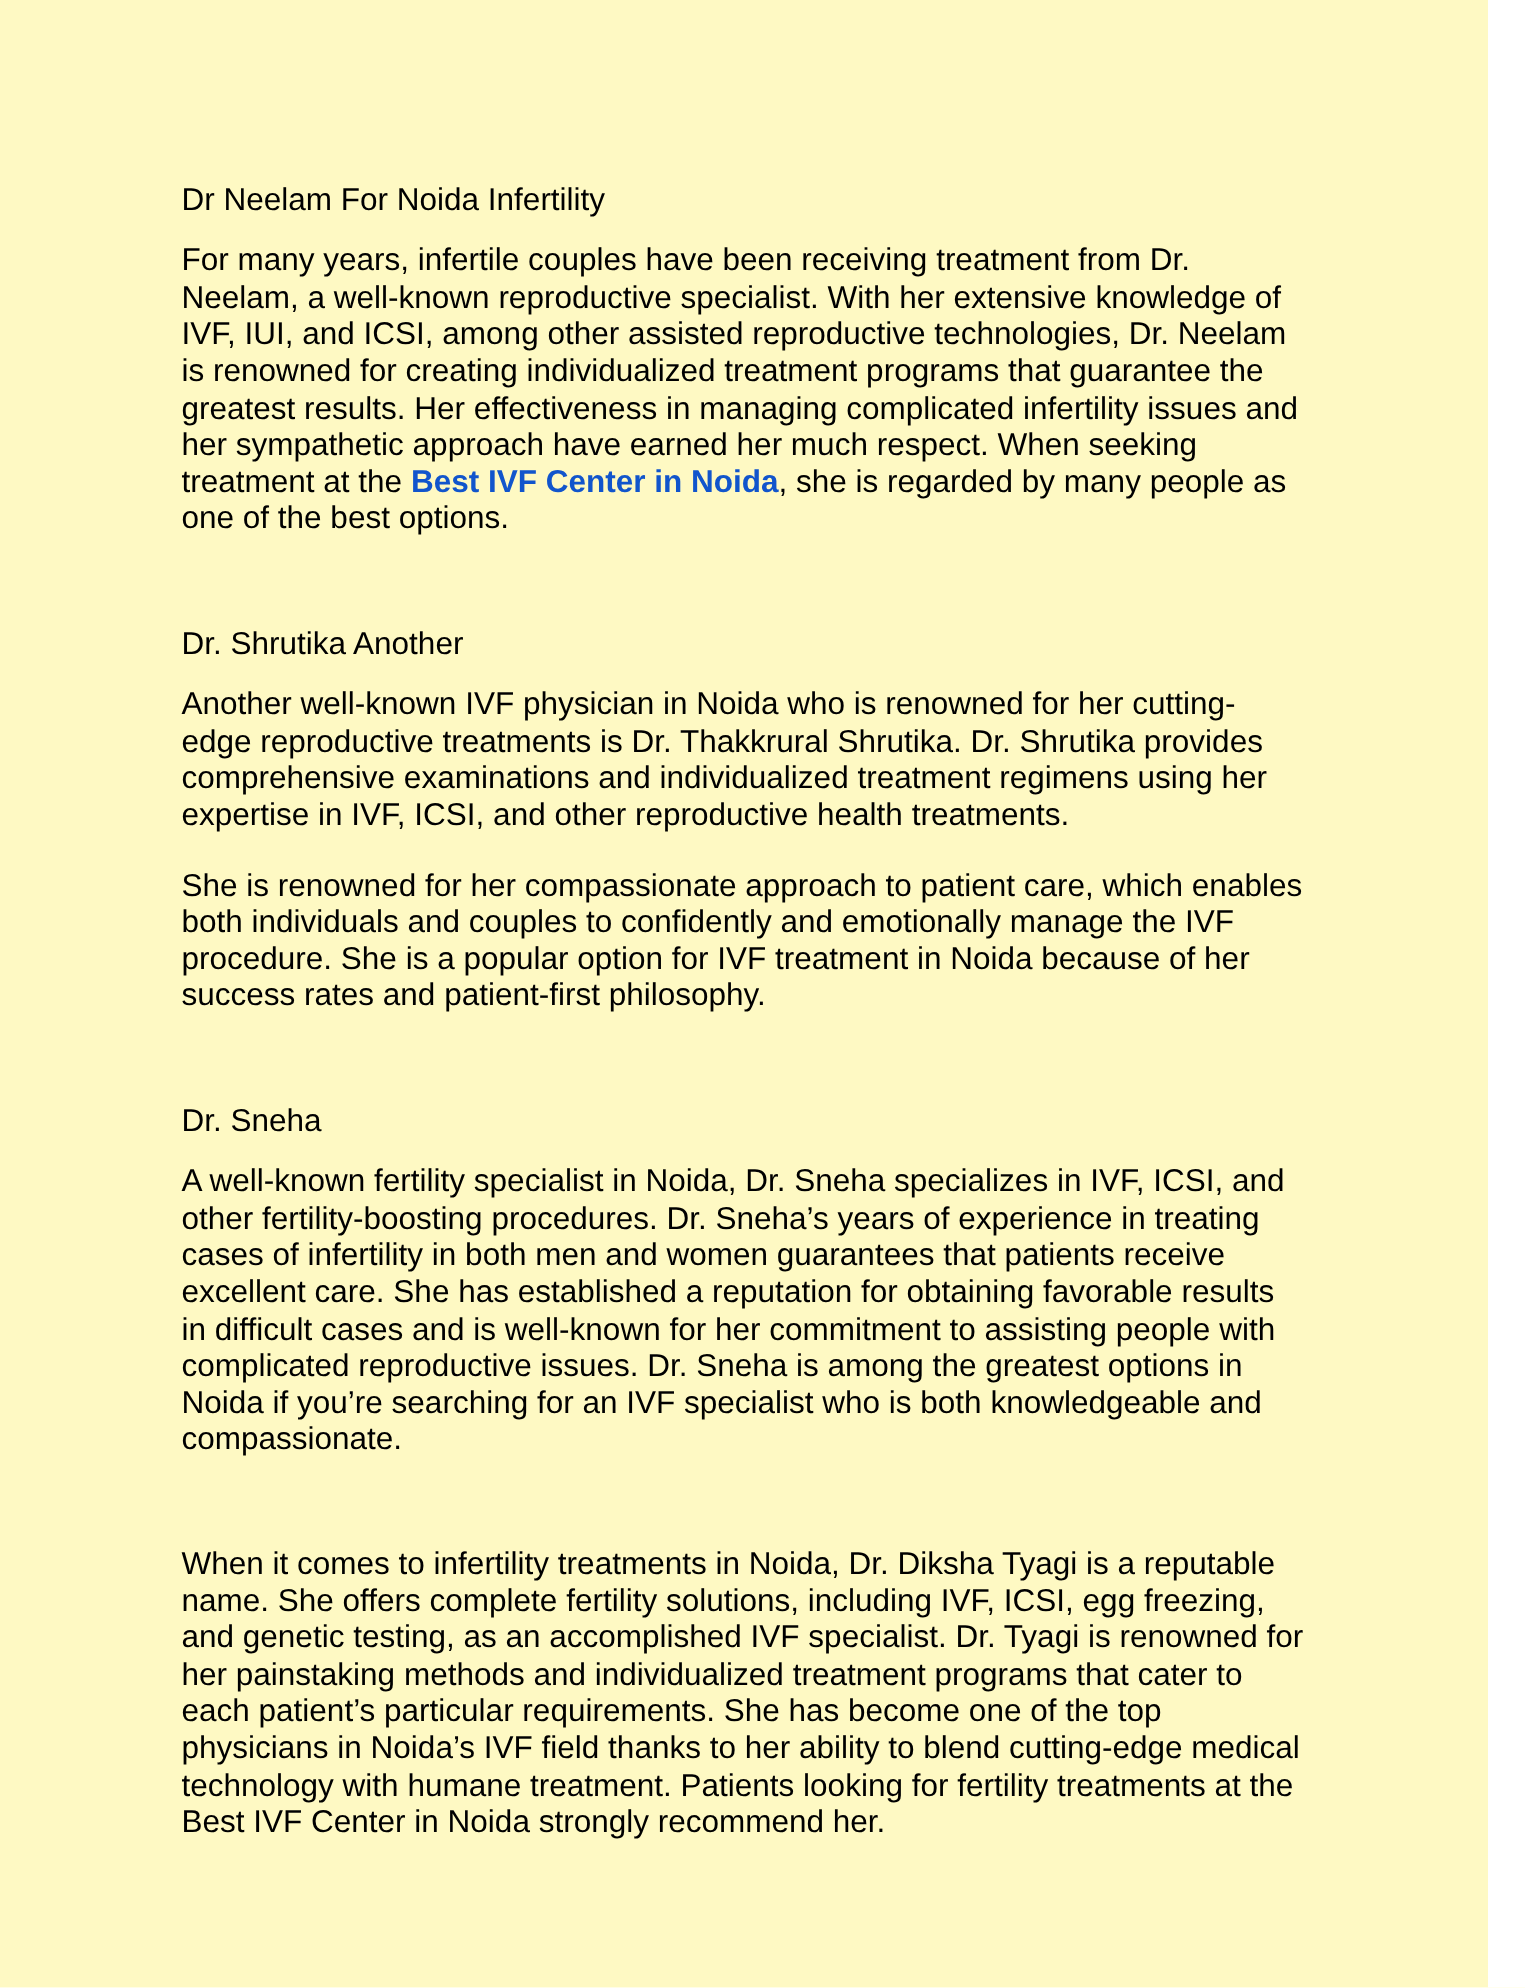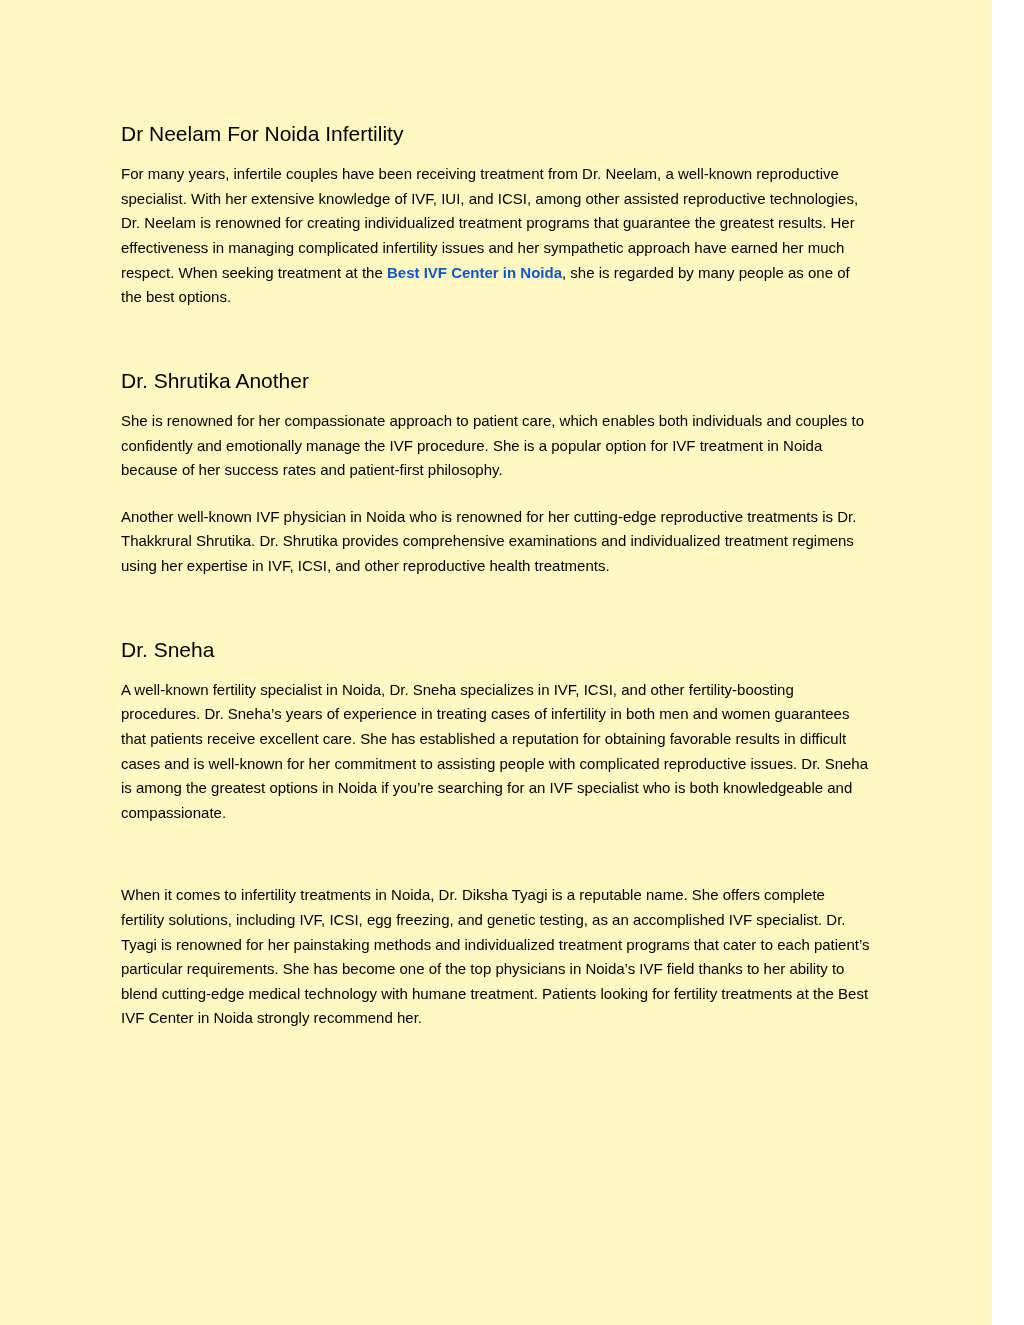--- a/index.html
+++ b/index.html
@@ -22,21 +22,21 @@
     margin: 0 0 58px 0;
   }
   .section-heading {
     font-size: 21px;
     font-weight: 400;
     line-height: 1.25;
     margin: 0 0 15px 0;
     color: #000000;
   }
   .body-paragraph {
-    font-size: 15px;
+    font-size: 21px;
     line-height: 24.6px;
     margin: 0 0 22px 0;
     color: #000000;
   }
   .body-paragraph:last-child {
     margin-bottom: 0;
   }
   .doc-link {
     color: #1155cc;
     font-weight: 700;
@@ -48,22 +48,22 @@
 <body>
 
 <div class="page">
   <div>
       <section class="section">
         <h2 class="section-heading">Dr Neelam For Noida Infertility</h2>
         <p class="body-paragraph"><span>For many years, infertile couples have been receiving treatment from Dr. Neelam, a well-known reproductive specialist. With her extensive knowledge of IVF, IUI, and ICSI, among other assisted reproductive technologies, Dr. Neelam is renowned for creating individualized treatment programs that guarantee the greatest results. Her effectiveness in managing complicated infertility issues and her sympathetic approach have earned her much respect. When seeking treatment at the </span><a class="doc-link" href="#">Best IVF Center in Noida</a><span>, she is regarded by many people as one of the best options.</span></p>
       </section>
       <section class="section">
         <h2 class="section-heading">Dr. Shrutika Another</h2>
+        <p class="body-paragraph"><span>Another well-known IVF physician in Noida who is renowned for her cutting-edge reproductive treatments is Dr. Thakkrural Shrutika. Dr. Shrutika provides comprehensive examinations and individualized treatment regimens using her expertise in IVF, ICSI, and other reproductive health treatments.</span></p>
         <p class="body-paragraph"><span>She is renowned for her compassionate approach to patient care, which enables both individuals and couples to confidently and emotionally manage the IVF procedure. She is a popular option for IVF treatment in Noida because of her success rates and patient-first philosophy.</span></p>
-        <p class="body-paragraph"><span>Another well-known IVF physician in Noida who is renowned for her cutting-edge reproductive treatments is Dr. Thakkrural Shrutika. Dr. Shrutika provides comprehensive examinations and individualized treatment regimens using her expertise in IVF, ICSI, and other reproductive health treatments.</span></p>
       </section>
       <section class="section">
         <h2 class="section-heading">Dr. Sneha</h2>
         <p class="body-paragraph"><span>A well-known fertility specialist in Noida, Dr. Sneha specializes in IVF, ICSI, and other fertility-boosting procedures. Dr. Sneha’s years of experience in treating cases of infertility in both men and women guarantees that patients receive excellent care. She has established a reputation for obtaining favorable results in difficult cases and is well-known for her commitment to assisting people with complicated reproductive issues. Dr. Sneha is among the greatest options in Noida if you’re searching for an IVF specialist who is both knowledgeable and compassionate.</span></p>
       </section>
       <section class="section">
         <p class="body-paragraph"><span>When it comes to infertility treatments in Noida, Dr. Diksha Tyagi is a reputable name. She offers complete fertility solutions, including IVF, ICSI, egg freezing, and genetic testing, as an accomplished IVF specialist. Dr. Tyagi is renowned for her painstaking methods and individualized treatment programs that cater to each patient’s particular requirements. She has become one of the top physicians in Noida’s IVF field thanks to her ability to blend cutting-edge medical technology with humane treatment. Patients looking for fertility treatments at the Best IVF Center in Noida strongly recommend her.</span></p>
       </section>
     </div>
 </div>

